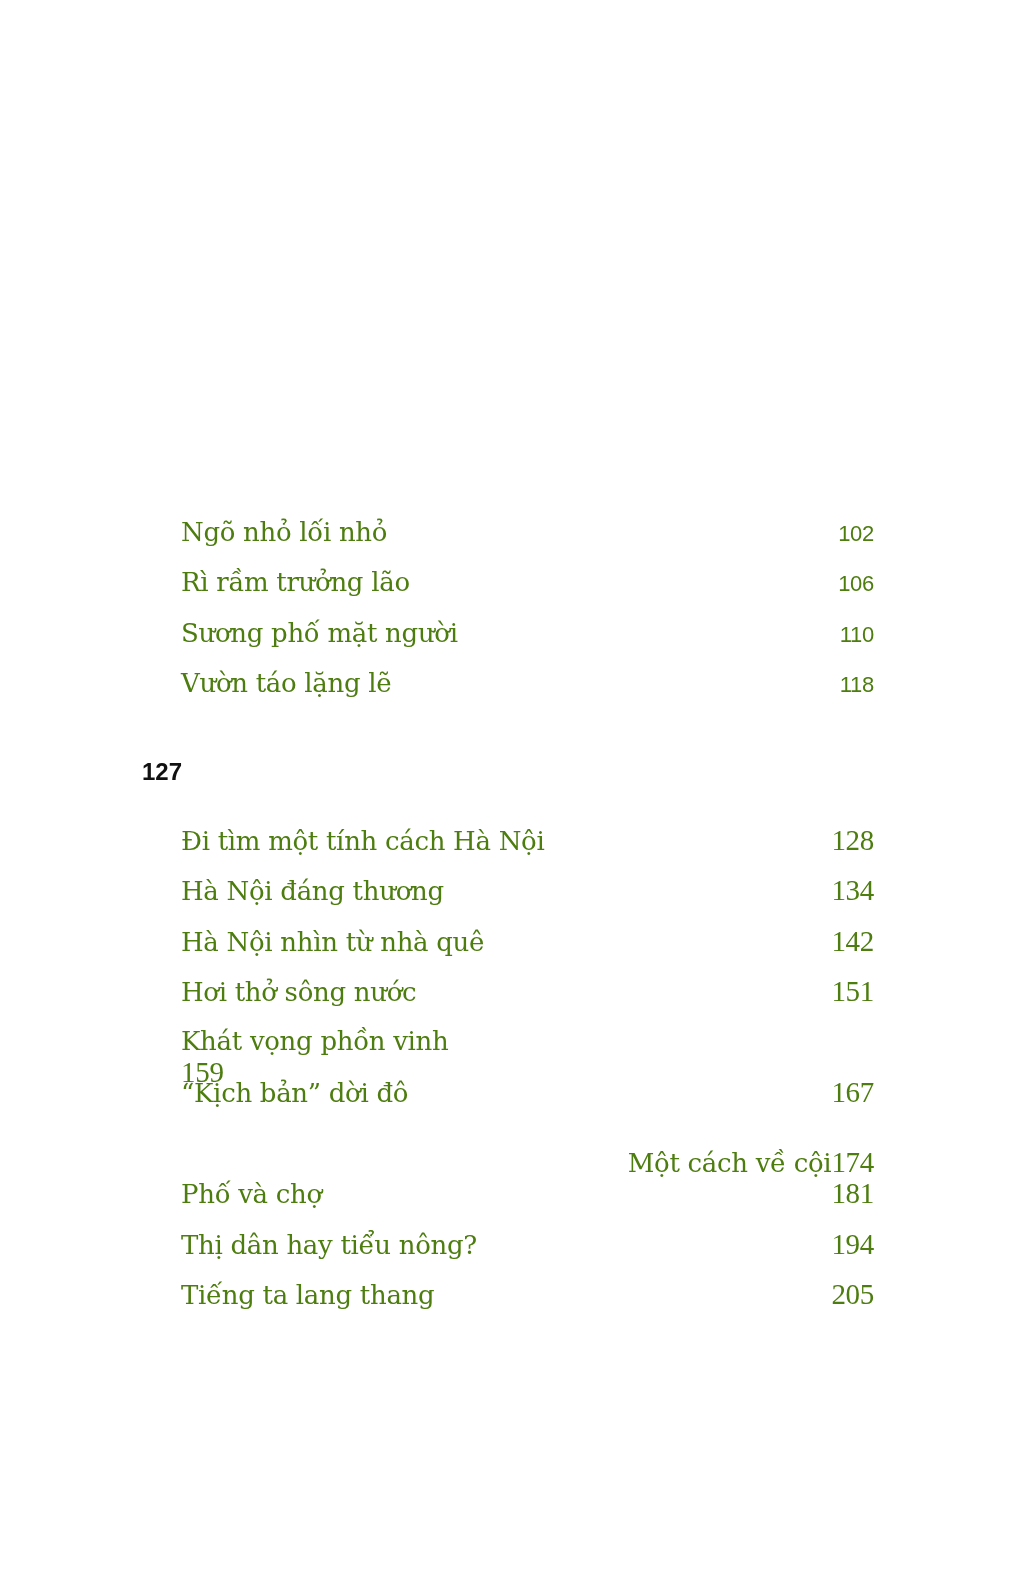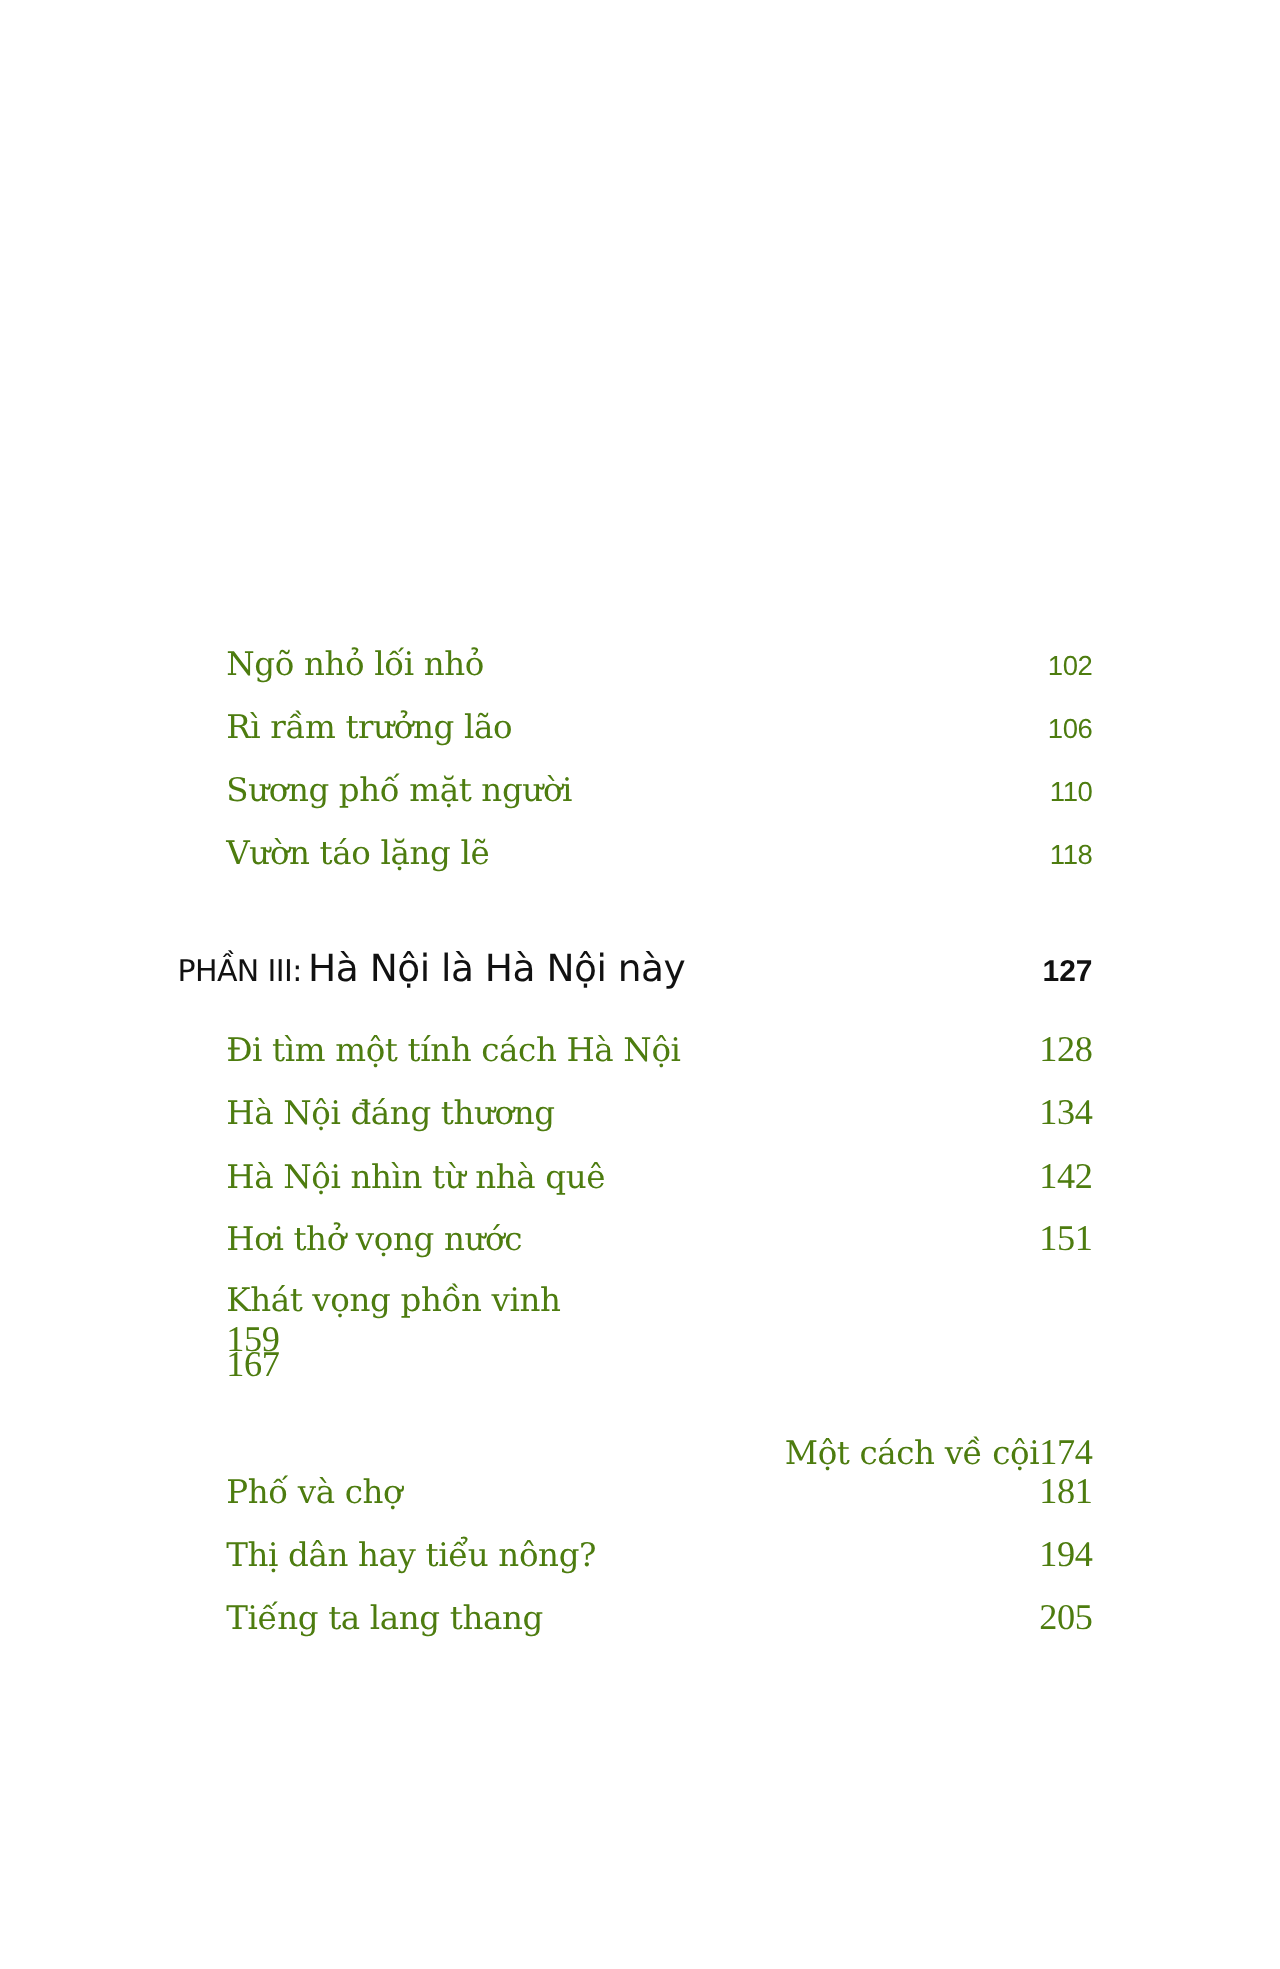--- a/index.html
+++ b/index.html
@@ -83,48 +83,45 @@
   <div class="entry early" style="top:618px;">
     <span>Sương phố mặt người</span>
     <span class="page">110</span>
   </div>
   <div class="entry early" style="top:668px;">
     <span>Vườn táo lặng lẽ</span>
     <span class="page">118</span>
   </div>
 
   <div class="part" style="top:758px;">
-    <span>
-      <span class="part-label">PHẦN III:</span>
-      <span class="part-title">Hà Nội là Hà Nội này</span>
-    </span>
     <span class="page">127</span>
   </div>
 
   <div class="entry" style="top:824px;">
     <span>Đi tìm một tính cách Hà Nội</span>
     <span class="page">128</span>
   </div>
   <div class="entry" style="top:874px;">
     <span>Hà Nội đáng thương</span>
     <span class="page">134</span>
   </div>
   <div class="entry" style="top:925px;">
     <span>Hà Nội nhìn từ nhà quê</span>
     <span class="page">142</span>
   </div>
   <div class="entry" style="top:975px;">
-    <span>Hơi thở vọng nước</span>
+    <span>Hơi thở sông nước</span>
     <span class="page">151</span>
   </div>
   <div class="entry" style="top:1026px;flex-direction:column;">
     <span>Khát vọng phồn vinh</span>
     <span class="page">159</span>
   </div>
   <div class="entry" style="top:1076px;">
+    <span>“Kịch bản” dời đô</span>
     <span class="page">167</span>
   </div>
   <div class="entry" style="top:1146px;justify-content:flex-end;">
     <span>Một cách về cội</span>
     <span class="page">174</span>
   </div>
   <div class="entry" style="top:1177px;">
     <span>Phố và chợ</span>
     <span class="page">181</span>
   </div>

